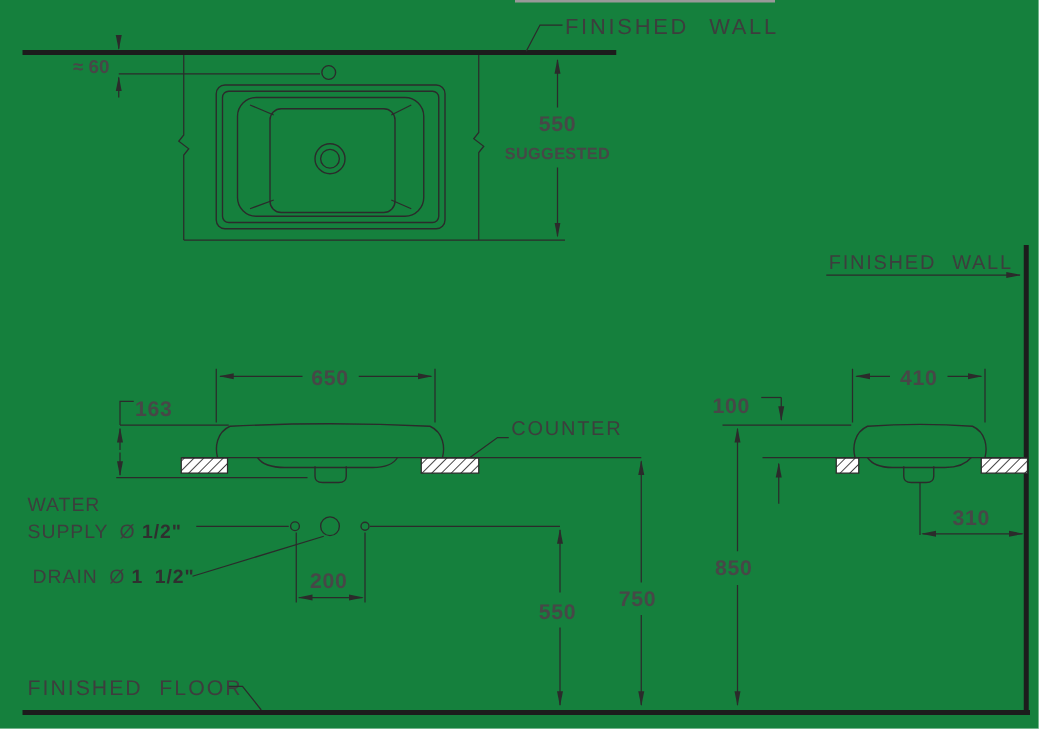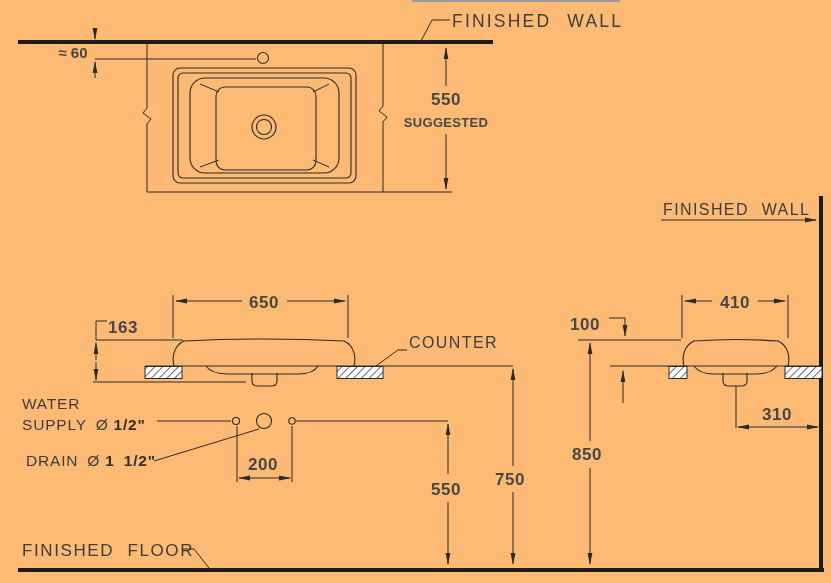--- a/index.html
+++ b/index.html
@@ -1,16 +1,16 @@
 <!DOCTYPE html>
 <html><head>
 <meta charset="utf-8">
 <style>
   html,body{margin:0;padding:0;background:#ffffff;}
-  .stage{position:relative;width:831px;height:583px;background:#fdba74;overflow:hidden;}
+  .stage{position:relative;width:831px;height:583px;background:#15803d;overflow:hidden;}
   svg{display:block;}
   svg text{font-family:"Liberation Sans","DejaVu Sans",sans-serif;fill:#3a3a3a;}
   .lbl{font-size:17px;letter-spacing:1.6px;word-spacing:7px;fill:#3d3d3d;}
   .lbl-big{font-size:17.5px;letter-spacing:2.2px;word-spacing:9px;}
   .lbl-side{font-size:16px;letter-spacing:1.4px;word-spacing:7px;}
   .lbl-sm{font-size:15.5px;letter-spacing:0.8px;word-spacing:4px;}
   .dim{font-size:17px;font-weight:bold;fill:#474747;letter-spacing:0.5px;}
   .dim-sm{font-size:15px;font-weight:bold;fill:#474747;}
   .note{font-size:13px;font-weight:bold;fill:#474747;letter-spacing:0.3px;}
   .b{font-weight:bold;fill:#2f2f2f;}

